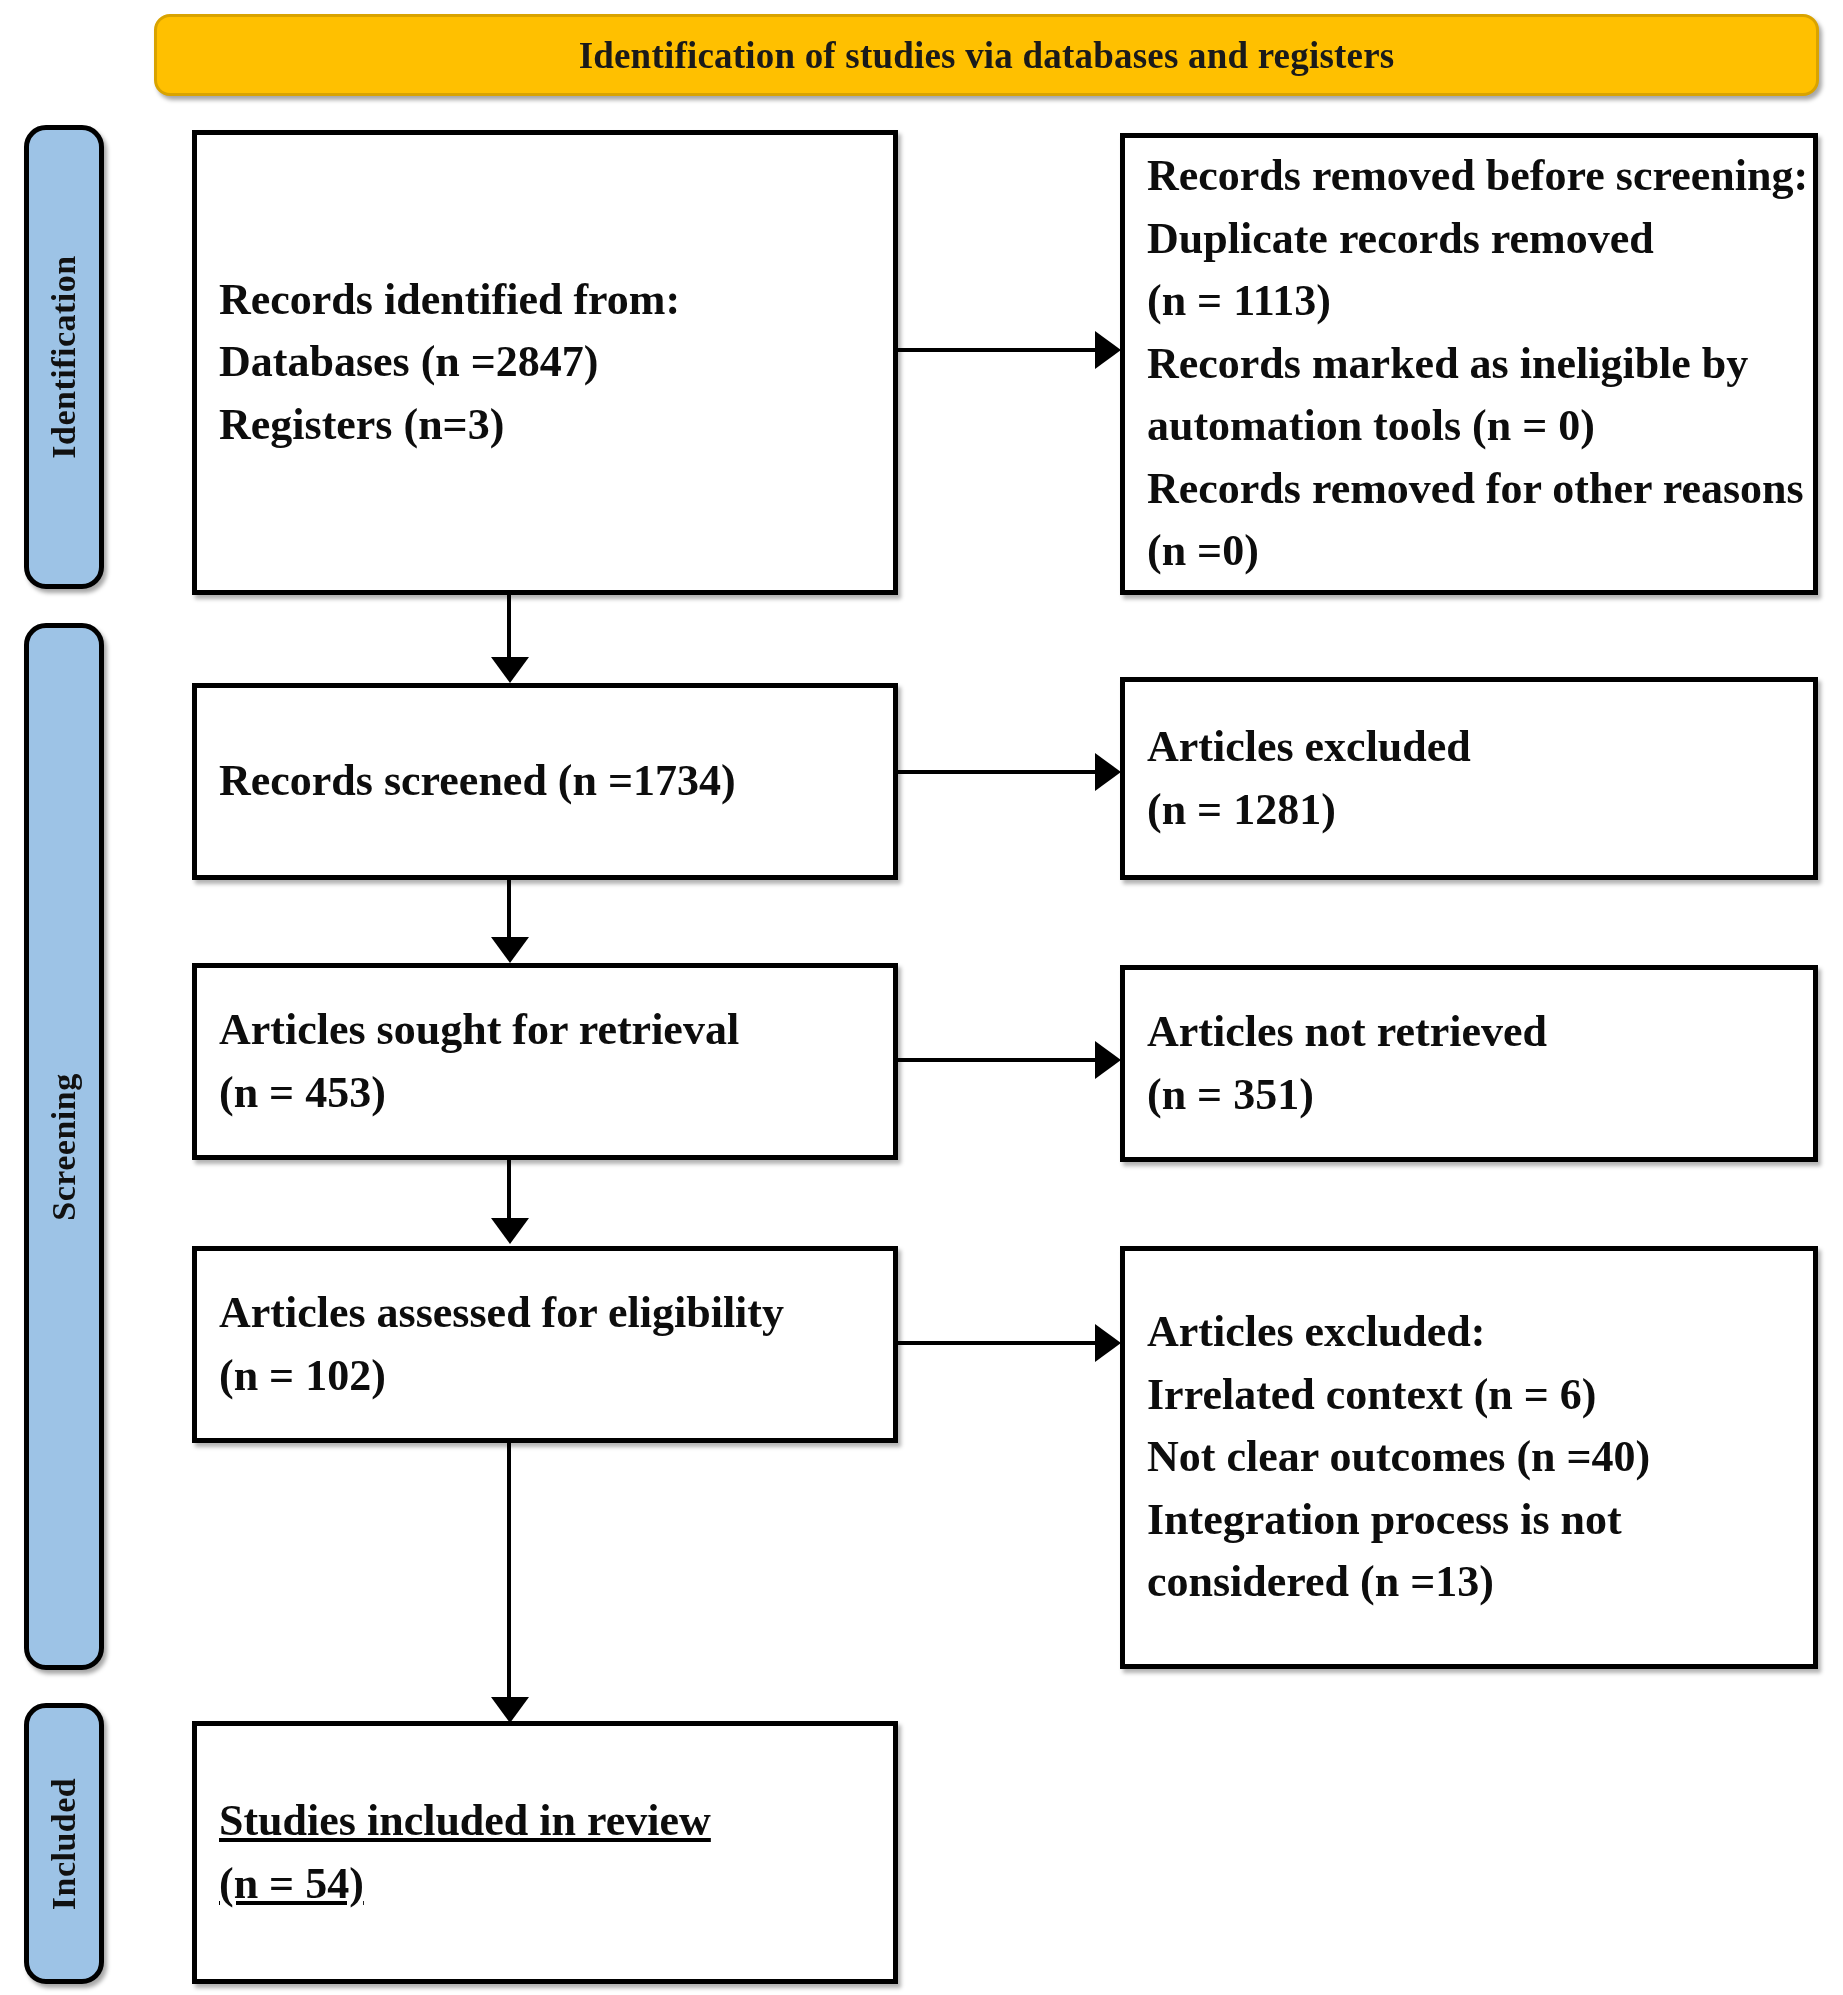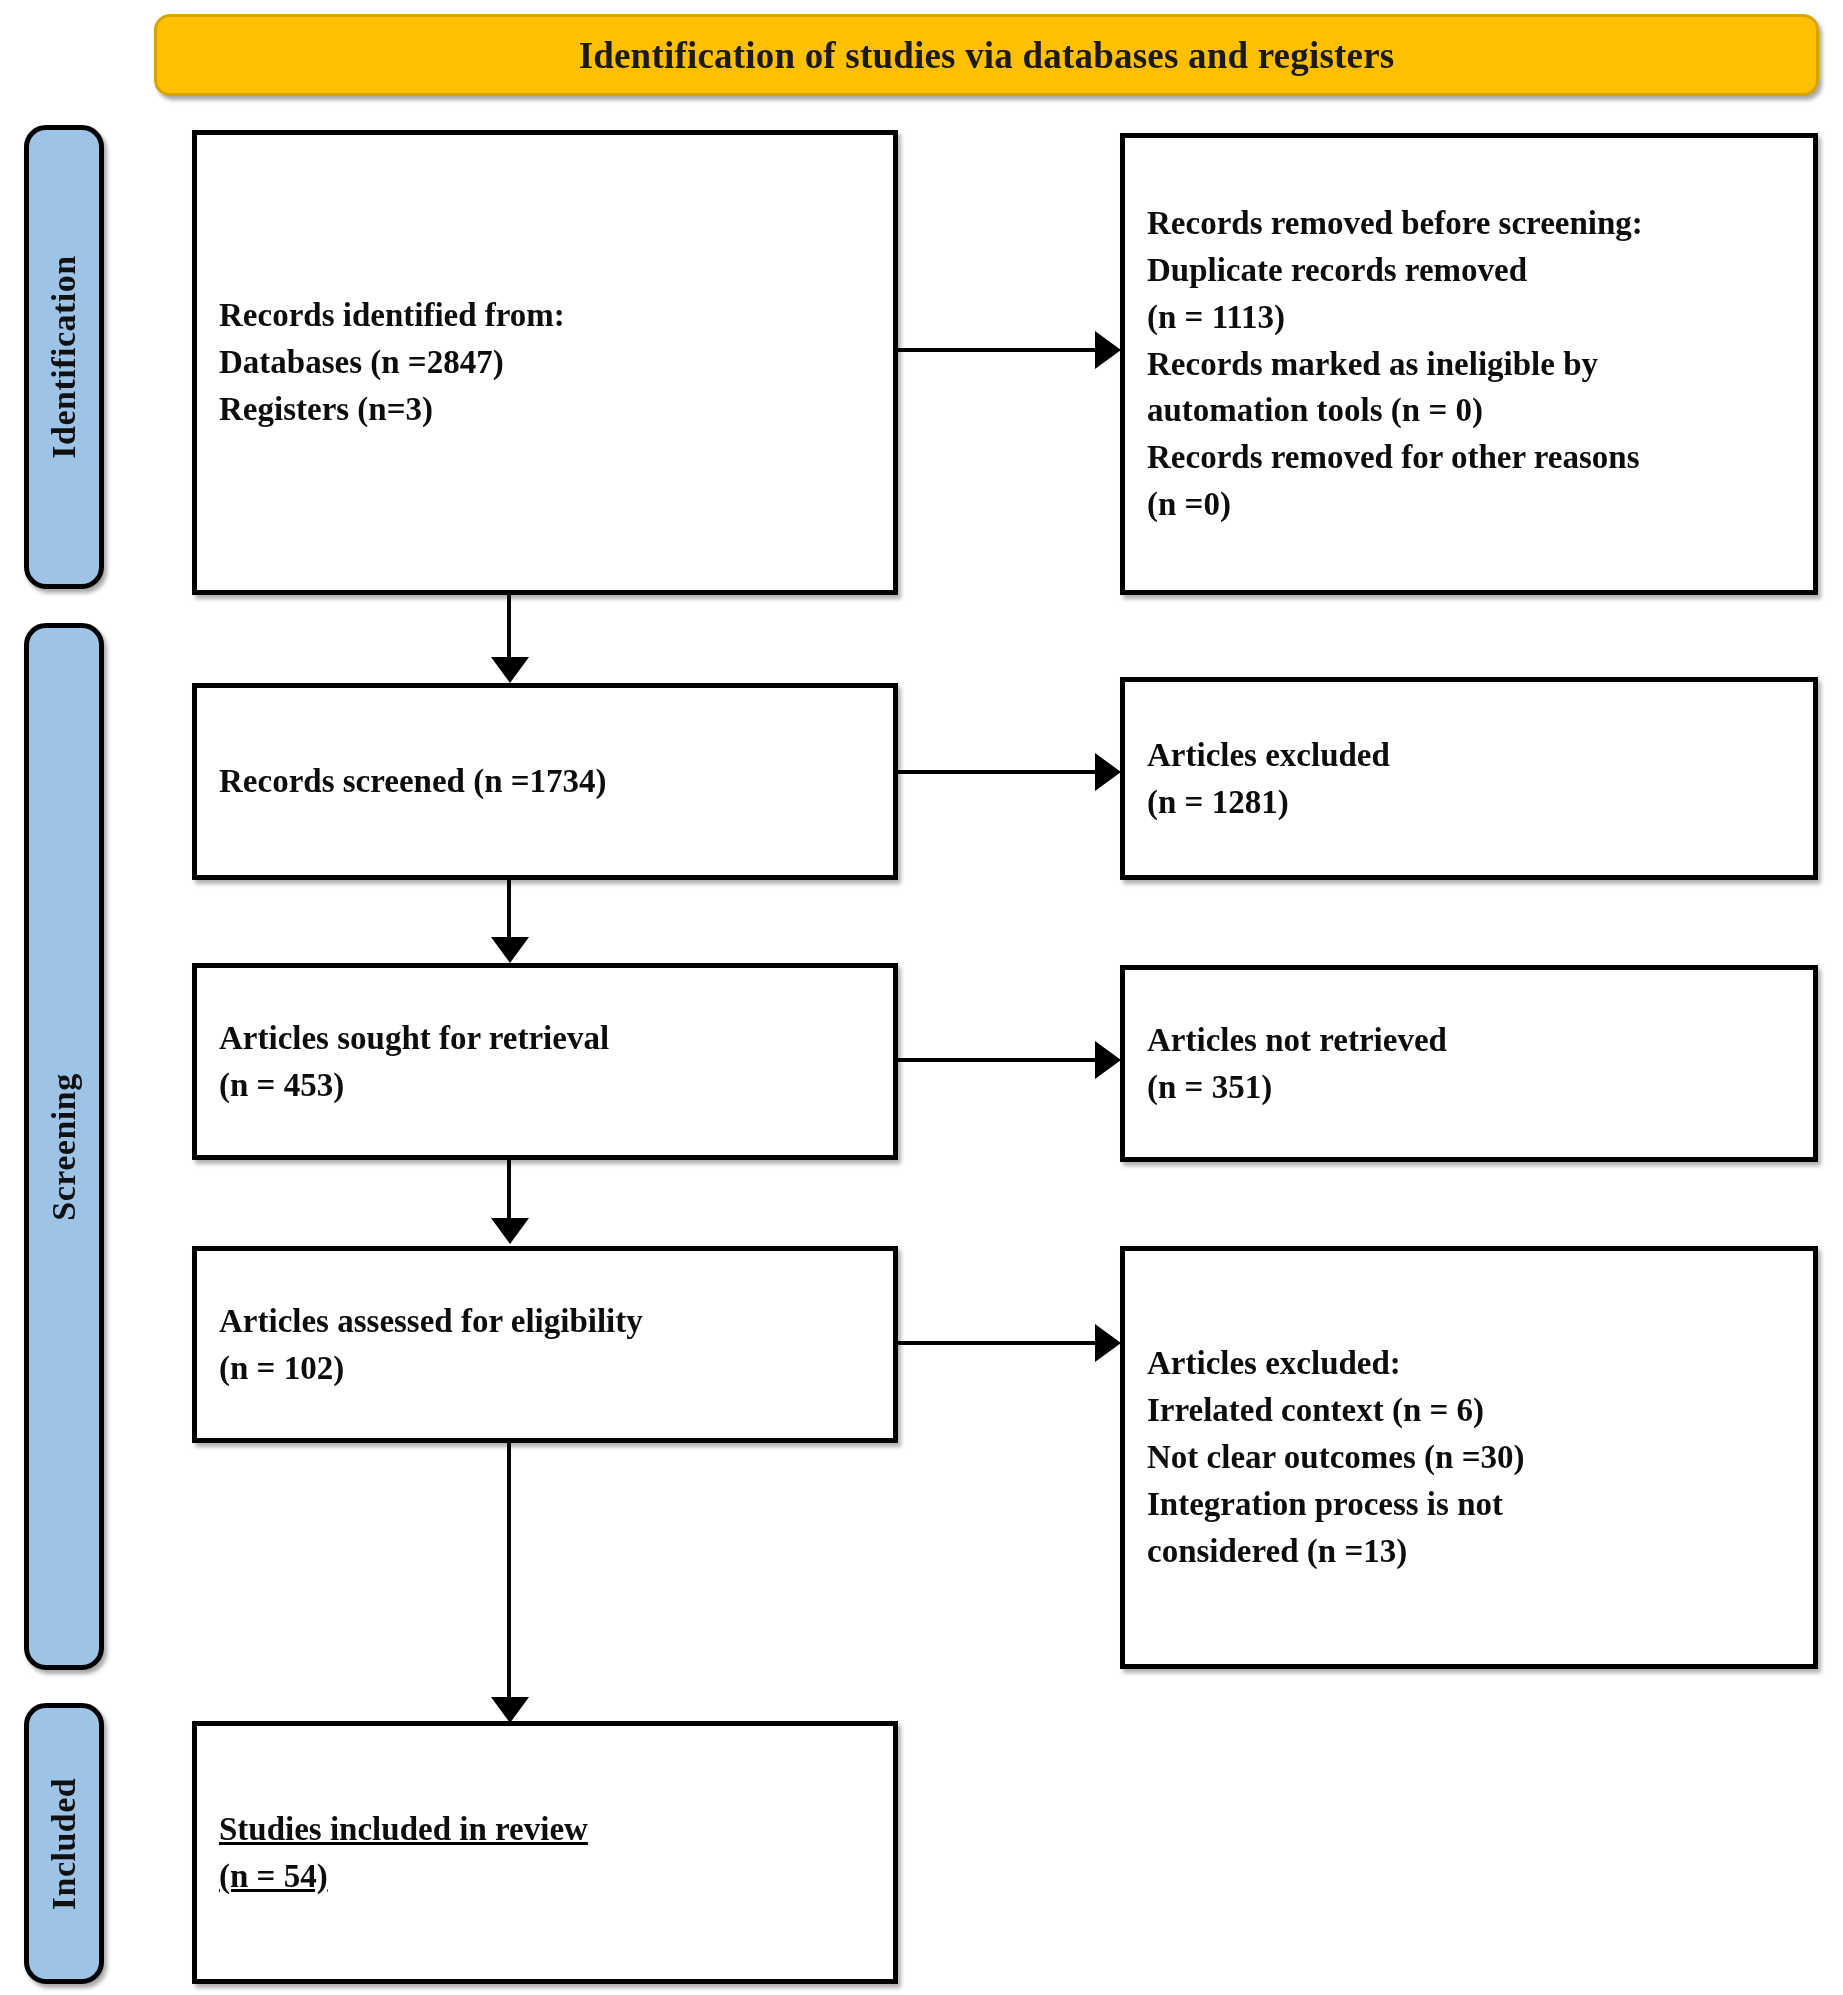--- a/index.html
+++ b/index.html
@@ -71,21 +71,21 @@
     box-sizing: border-box;
     box-shadow: 3px 4px 4px rgba(0,0,0,0.30);
     display: flex;
     flex-direction: column;
     justify-content: center;
   }
   .fbox .lines {
     padding: 0 22px;
   }
   .fbox .ln {
-    font-size: 33px;
+    font-size: 44px;
     line-height: 1.42;
     color: #0d0d0d;
     font-weight: bold;
     white-space: nowrap;
   }
 
   
   .conn-v {
     position: absolute;
     width: 4px;
@@ -203,21 +203,21 @@
     <div class="lines">
       <div class="ln">Articles assessed for eligibility</div>
       <div class="ln">(n = 102)</div>
     </div>
   </div>
 
   <div class="fbox" style="left:1120px; top:1246px; width:698px; height:423px;">
     <div class="lines">
       <div class="ln">Articles excluded:</div>
       <div class="ln">Irrelated context (n = 6)</div>
-      <div class="ln">Not clear outcomes (n =30)</div>
+      <div class="ln">Not clear outcomes (n =40)</div>
       <div class="ln">Integration process is not</div>
       <div class="ln">considered (n =13)</div>
     </div>
   </div>
 
   <div class="conn-h" style="left:898px; top:1341px; width:199px;"></div>
   <div class="arrow-right" style="left:1095px; top:1324px;"></div>
 
   <div class="conn-v" style="left:507px; top:1443px; height:259px;"></div>
   <div class="arrow-down" style="left:491px; top:1697px;"></div>

